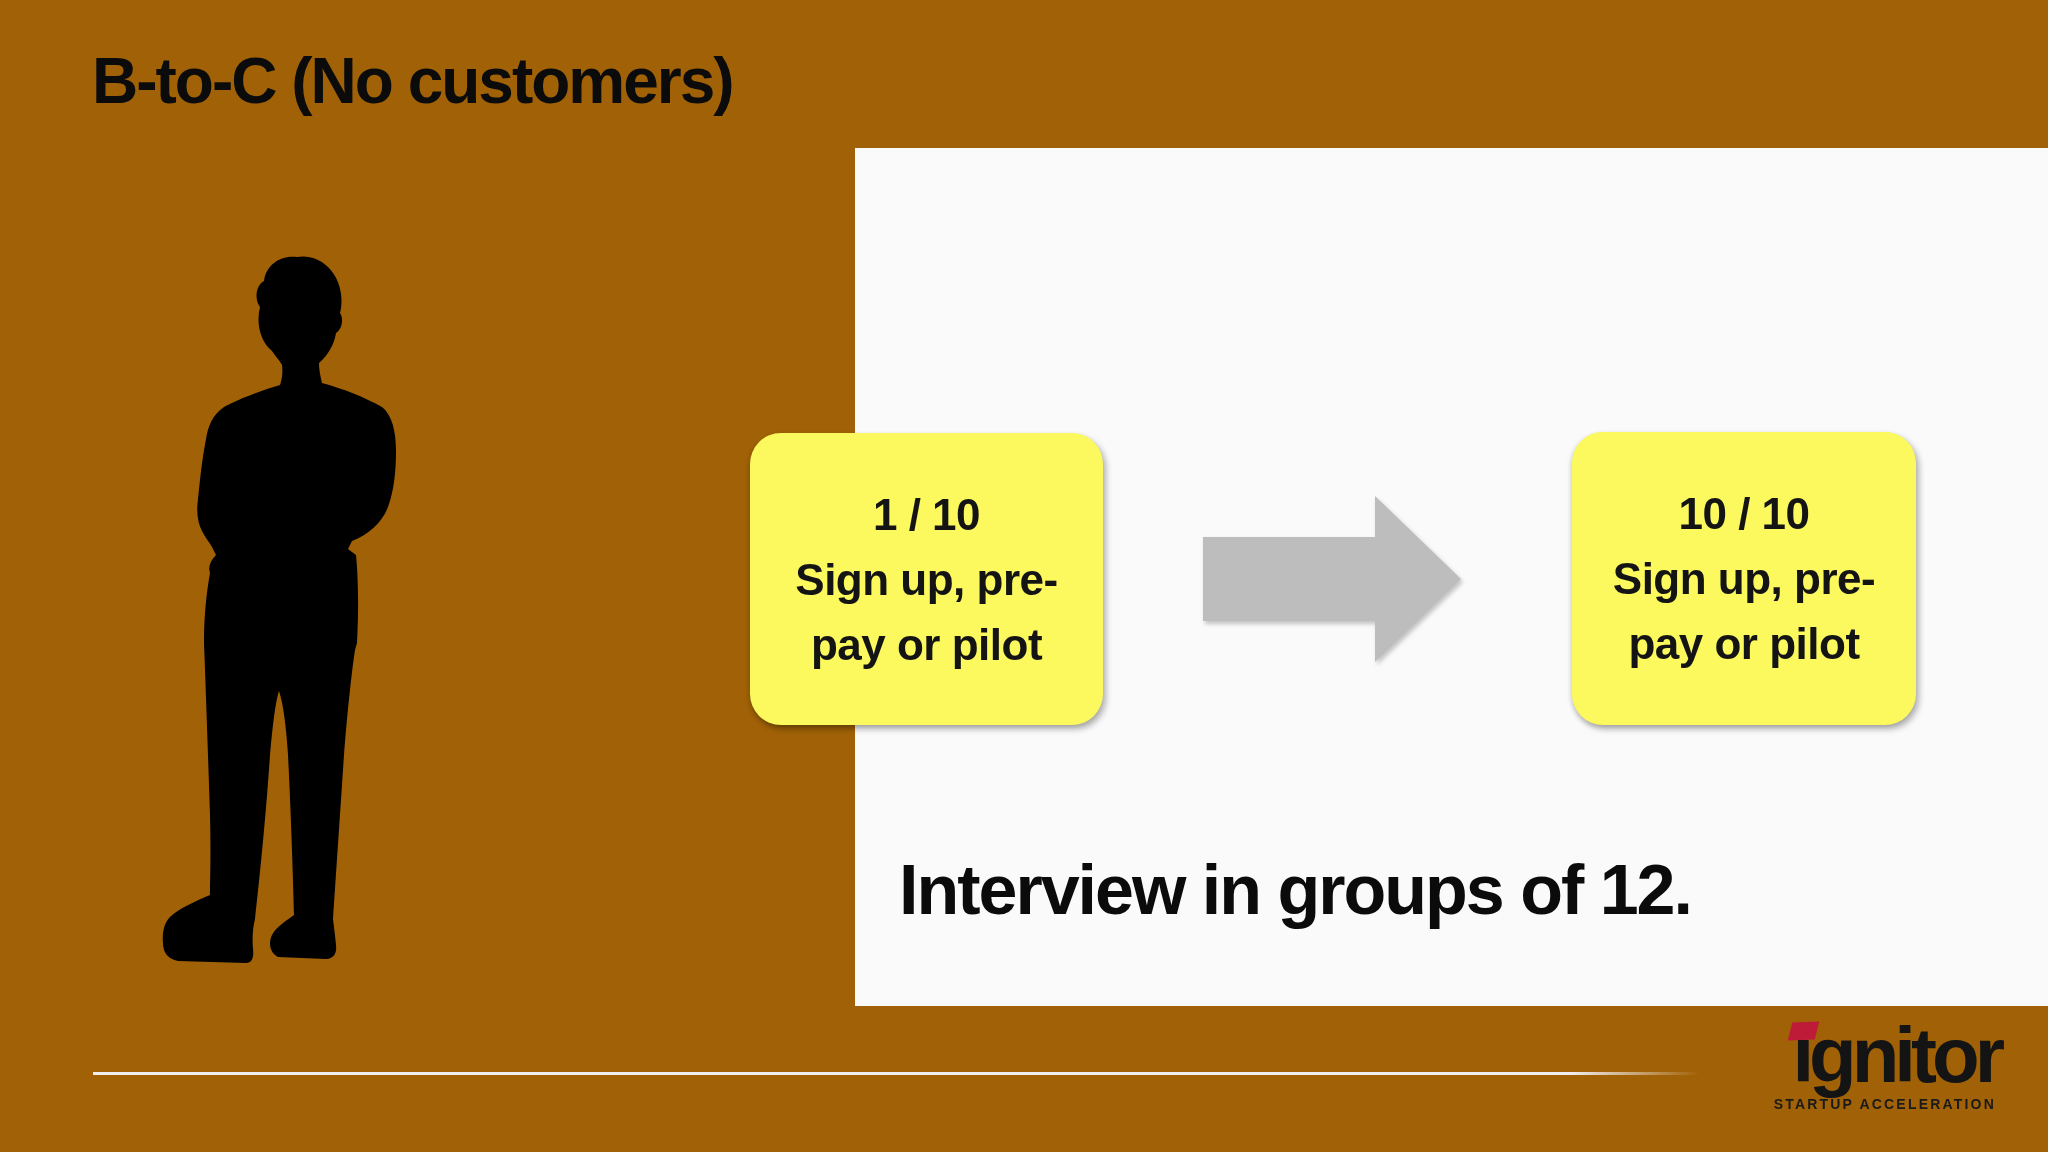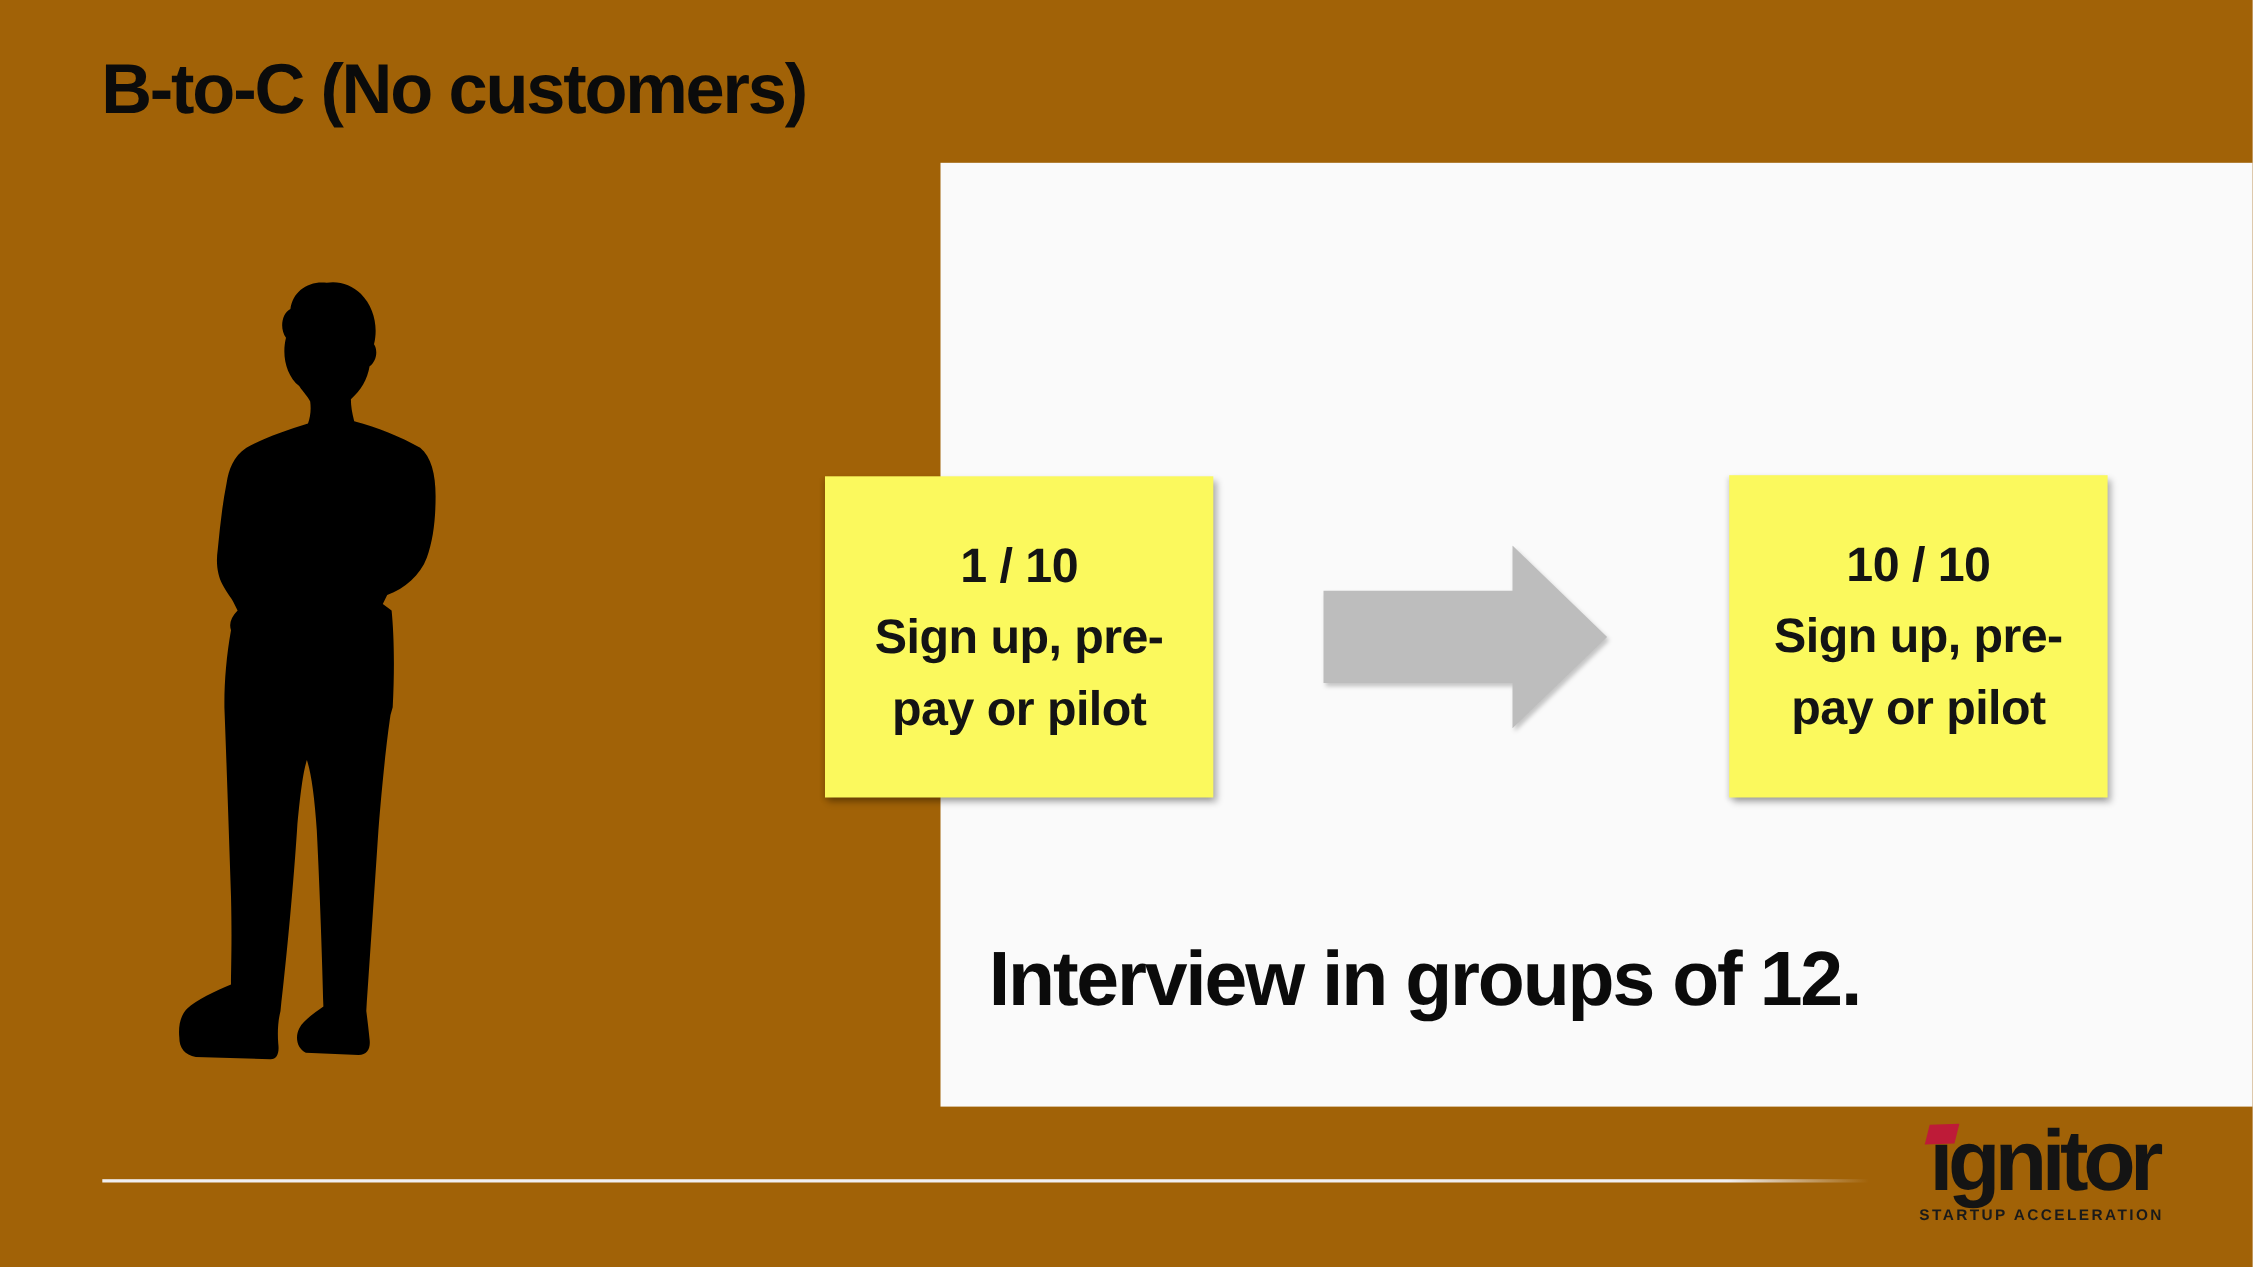--- a/index.html
+++ b/index.html
@@ -25,20 +25,21 @@
   }
   .silhouette svg{display:block;width:100%;height:100%;}
   .note{
     position:absolute;
     background:var(--note-bg,#FBF95D);
     box-shadow:3px 4px 6px rgba(0,0,0,0.30), -2px 2px 4px rgba(0,0,0,0.10);
     display:flex;flex-direction:column;justify-content:center;align-items:center;
     text-align:center;
     font-weight:bold;font-size:44px;line-height:65px;color:#141414;
     letter-spacing:-0.5px;
+    border-radius:31px;
   }
   .note-start{left:750px;top:433px;width:353px;height:292px;}
   .note-end{left:1572px;top:432px;width:344px;height:293px;}
   .flow-arrow{
     position:absolute;left:1203px;top:496px;width:258px;height:166px;
     filter:drop-shadow(2px 3px 2px rgba(0,0,0,0.22));
   }
   .flow-arrow svg{display:block;width:100%;height:100%;}
   .flow-arrow polygon{fill:var(--arrow-color,#BDBDBD);}
   .caption{
@@ -46,21 +47,21 @@
     text-align:center;
     font-size:70px;font-weight:800;letter-spacing:-2px;
     color:#0b0b0b;white-space:nowrap;
   }
   .divider{
     position:absolute;left:93px;top:1072px;width:1606px;height:3px;
     background:linear-gradient(to right,#f0eef0 92%,rgba(240,238,240,0));
   }
   .logo{
     position:absolute;left:1716px;top:1018px;width:284px;
-    display:flex;flex-direction:column;align-items:center;
+    display:flex;flex-direction:column;align-items:flex-end;
   }
   .logo-wordmark{
     position:relative;
     font-size:78px;font-weight:bold;letter-spacing:-5px;line-height:0.95;
     color:#141414;white-space:nowrap;
   }
   .logo-dot{
     position:absolute;left:-2px;top:4px;width:27px;height:18px;
     background:var(--dot-color,#BE1B38);
     transform:skew(-14deg,-2deg);

